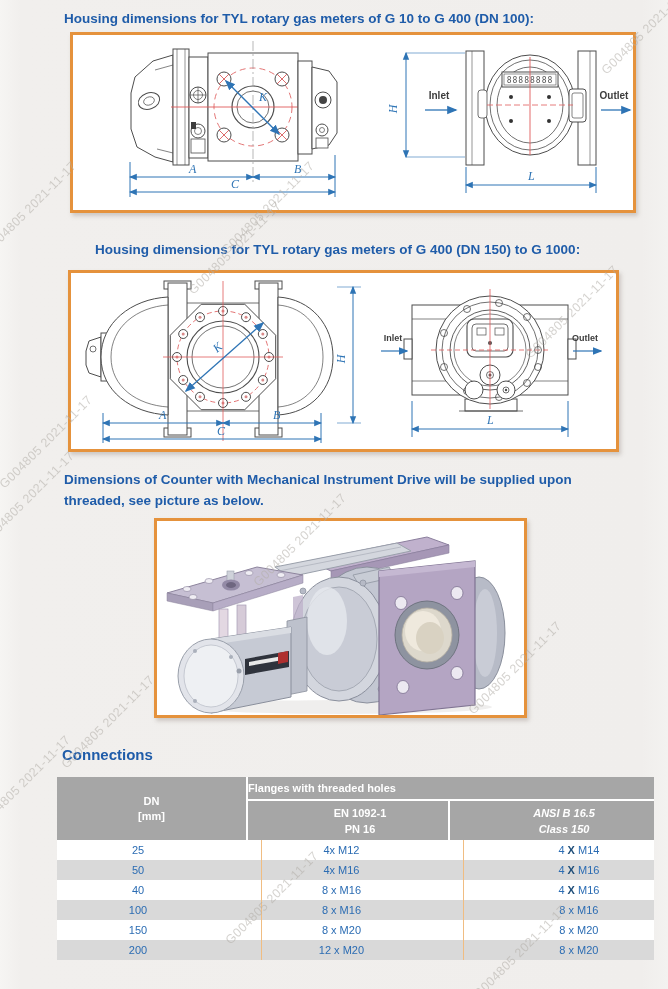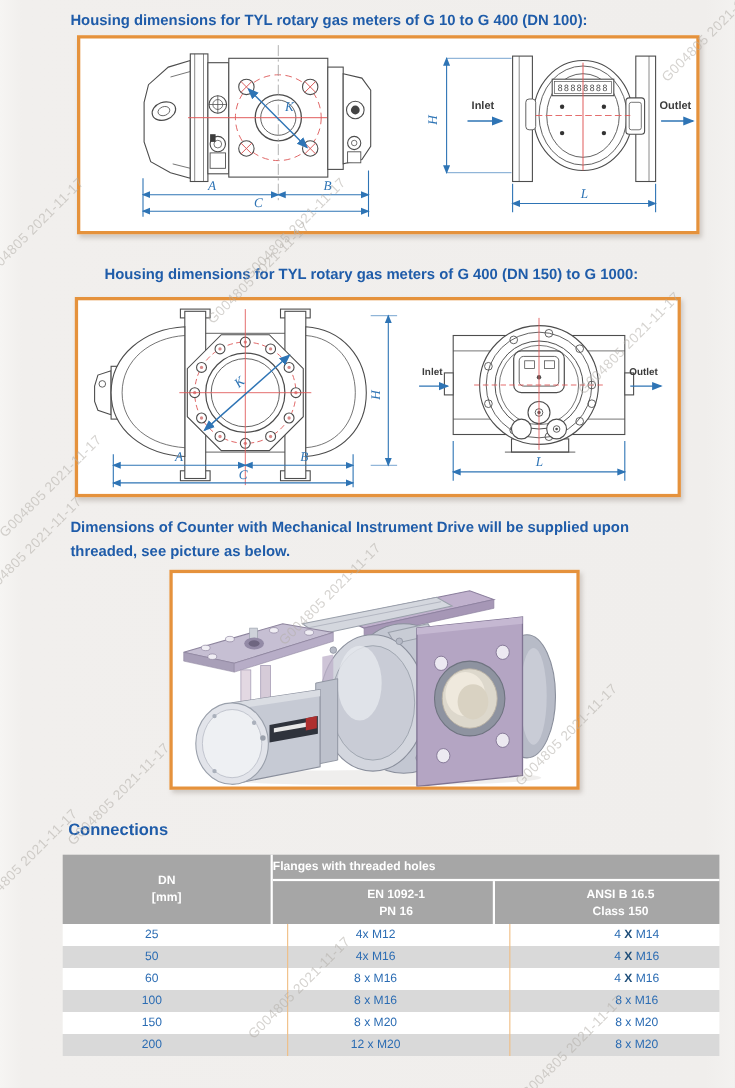--- a/index.html
+++ b/index.html
@@ -15,21 +15,21 @@
   
   .ctable{position:absolute;left:57px;top:777px;width:597px;font-size:11px;z-index:2;}
   .thead{display:flex;background:#a6a6a6;color:#fff;font-weight:bold;}
   .dncell{width:191px;display:flex;flex-direction:column;justify-content:center;align-items:center;
           border-right:2px solid #fff;box-sizing:border-box;line-height:15px;}
   .thr{width:406px;}
   .group{height:22px;line-height:22px;border-bottom:2px solid #fff;}
   .subrow{display:flex;height:39px;}
   .sub{display:flex;flex-direction:column;justify-content:center;align-items:center;line-height:16px;padding-left:24px;}
   .en{width:188px;}
-  .ansi{width:218px;border-left:2px solid #fff;box-sizing:border-box;}
+  .ansi{width:218px;border-left:2px solid #fff;box-sizing:border-box;font-style:italic;}
   .trow{display:flex;height:20px;line-height:20px;background:#fff;color:#2b6cb3;gap:42px;}
   .trow.alt{background:#d9d9d9;}
   .tcell{text-align:center;box-sizing:border-box;}
   .c-dn{width:191px;}
   .c-en{width:188px;border-left:1px solid #f0bd82;}
   .c-ansi{width:218px;border-left:1px solid #f0bd82;padding-left:40px;}
   .bx{font-weight:bold;color:#1f4e79;}
   
   .dimlbl{font-family:"Liberation Serif",serif;font-style:italic;font-size:12px;fill:#2e74b5;}
   .flowlbl{font-family:"Liberation Sans",sans-serif;font-size:10px;font-weight:bold;fill:#3c3c3c;}
@@ -380,21 +380,21 @@
           <div class="tcell c-dn">25</div>
           <div class="tcell c-en">4x M12</div>
           <div class="tcell c-ansi">4 <b class="bx">X</b> M14</div>
         </div>
         <div class="trow alt">
           <div class="tcell c-dn">50</div>
           <div class="tcell c-en">4x M16</div>
           <div class="tcell c-ansi">4 <b class="bx">X</b> M16</div>
         </div>
         <div class="trow">
-          <div class="tcell c-dn">60</div>
+          <div class="tcell c-dn">40</div>
           <div class="tcell c-en">8 x M16</div>
           <div class="tcell c-ansi">4 <b class="bx">X</b> M16</div>
         </div>
         <div class="trow alt">
           <div class="tcell c-dn">100</div>
           <div class="tcell c-en">8 x M16</div>
           <div class="tcell c-ansi">8 x M16</div>
         </div>
         <div class="trow">
           <div class="tcell c-dn">150</div>

